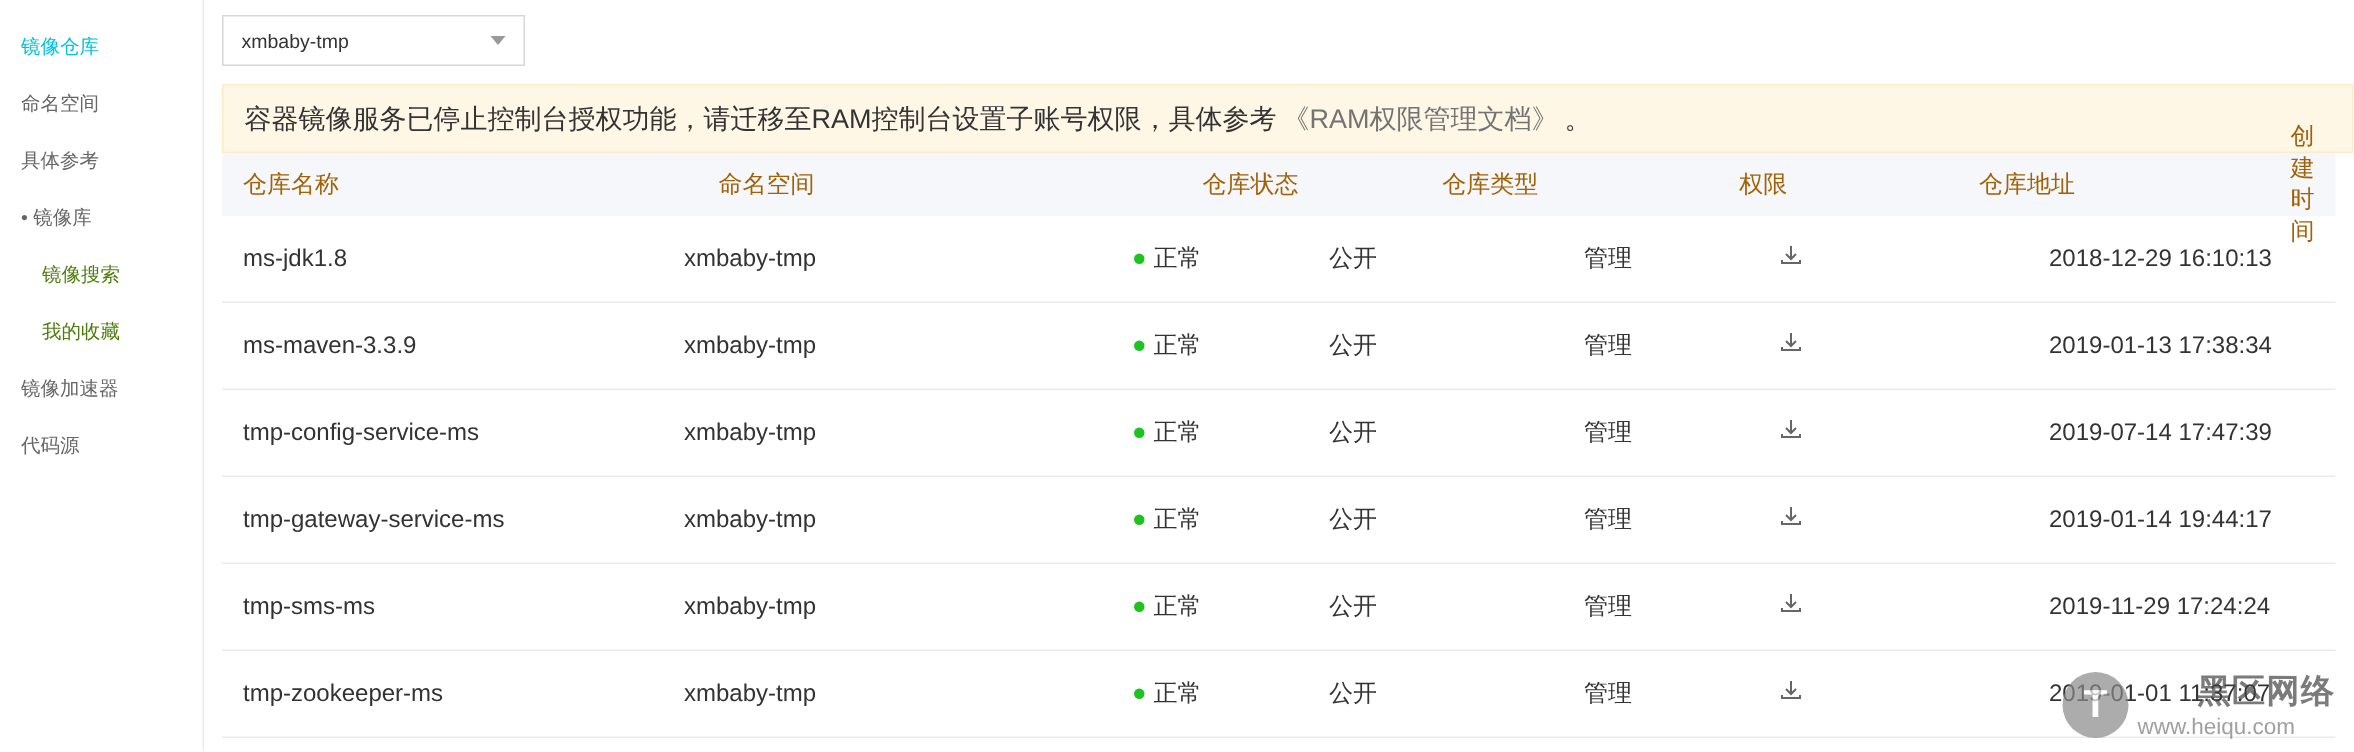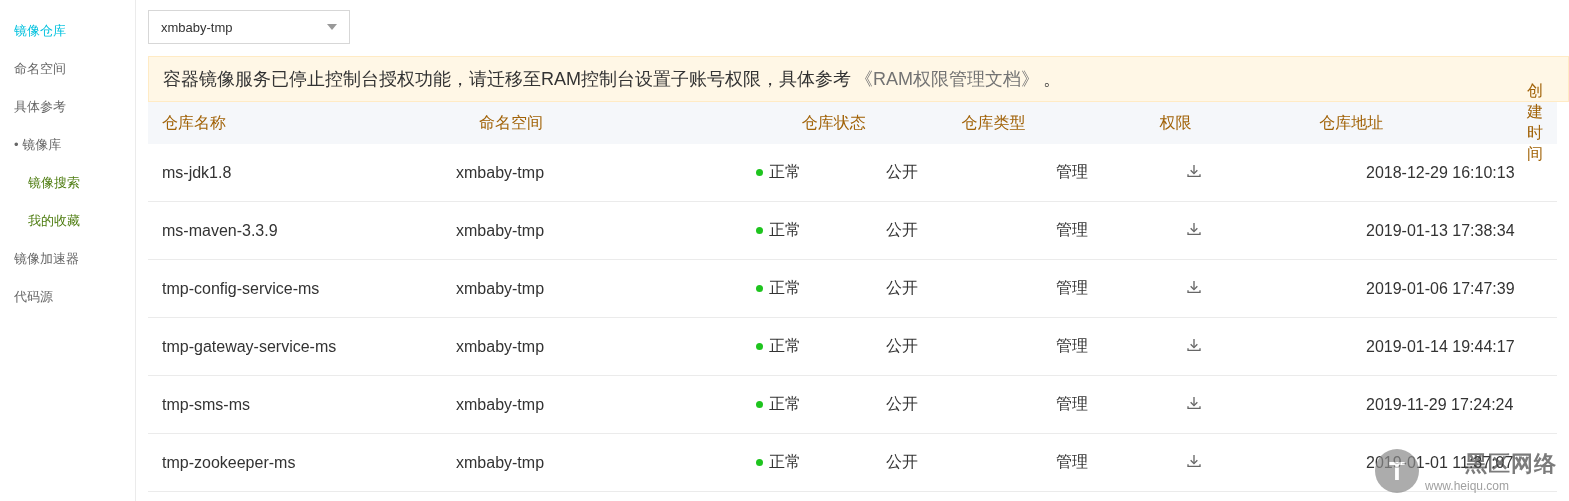--- a/index.html
+++ b/index.html
@@ -30,21 +30,21 @@
     .c-type { width: 170px; }
     .c-perm { width: 130px; }
     .c-addr { width: 180px; }
     .c-time { flex: 1; }
     .dot { width: 7px; height: 7px; background: #1ec41e; border-radius: 50%; display: inline-block; }
     .dl-icon { width: 16px; height: 16px; color: #666; cursor: pointer; }
 
     .watermark { position: absolute; right: 12px; bottom: 8px; display: flex; align-items: center; gap: 6px; opacity: 0.7; pointer-events: none; }
     .wm-circle { width: 44px; height: 44px; border-radius: 50%; background: #8a8a8a; display: flex; align-items: center; justify-content: center; color: #fff; font-size: 26px; font-weight: bold; }
     .wm-text { font-size: 22px; font-weight: bold; color: #444; letter-spacing: 1px; margin-left: 40px; }
-    .wm-sub { font-size: 12px; color: #777; }
+    .wm-sub { font-size: 15px; color: #777; }
   </style>
 </head>
 <body>
 
 <div class="sidebar">
   <div class="sidebar-item active">镜像仓库</div>
   <div class="sidebar-item">命名空间</div>
   <div class="sidebar-item">具体参考</div>
   <div class="sidebar-item bullet">镜像库</div>
   <div class="sidebar-item sub">镜像搜索</div>
@@ -116,21 +116,21 @@
             <span class="dot"></span>
             <span>正常</span>
           </div>
           <div class="col c-type">公开</div>
           <div class="col c-perm">管理</div>
           <div class="col c-addr"><svg class="dl-icon" viewBox="0 0 24 24" fill="none" stroke="currentColor" stroke-width="2">
               <path d="M3 17v3h18v-3"></path>
               <path d="M12 3v12"></path>
               <path d="M7 11l5 5 5-5"></path>
             </svg></div>
-          <div class="col c-time">2019-01-06 17:47:39</div>
+          <div class="col c-time">2019-07-14 17:47:39</div>
         </div>
         <div class="row">
           <div class="col c-name">tmp-gateway-service-ms</div>
           <div class="col c-ns">xmbaby-tmp</div>
           <div class="col c-status">
             <span class="dot"></span>
             <span>正常</span>
           </div>
           <div class="col c-type">公开</div>
           <div class="col c-perm">管理</div>

